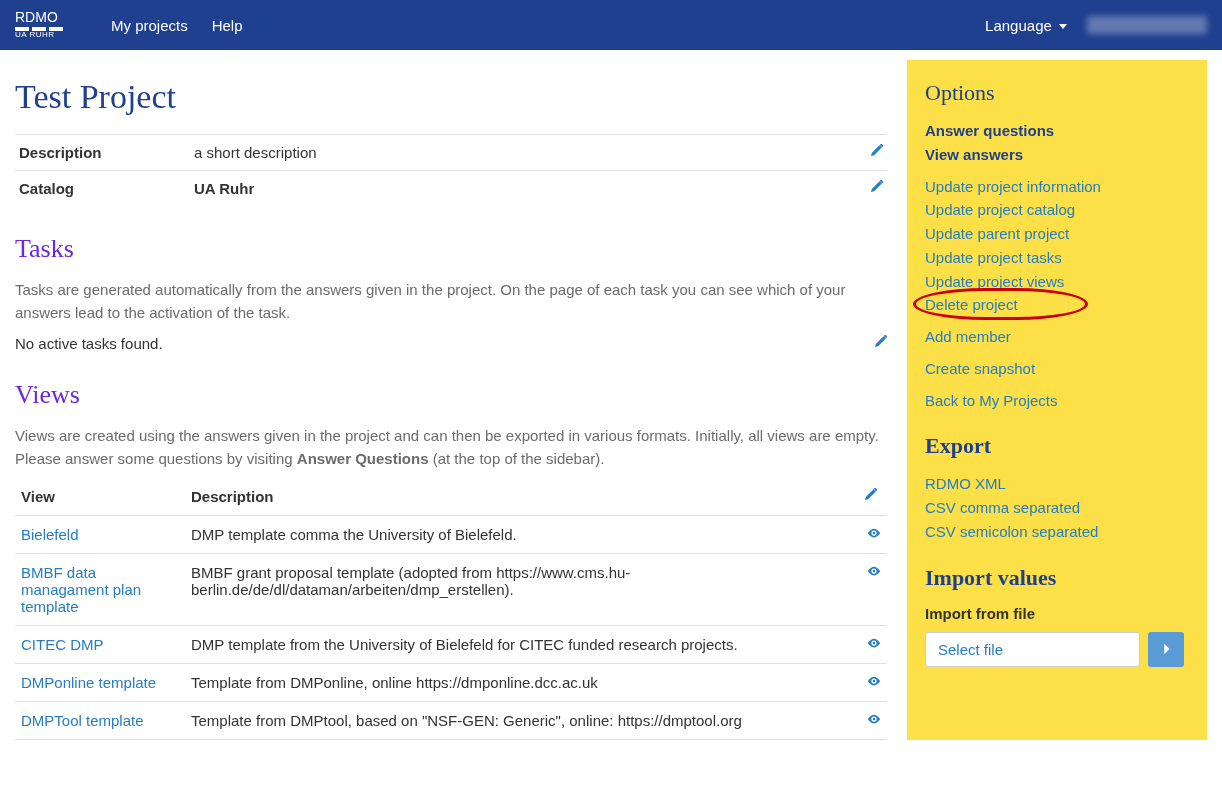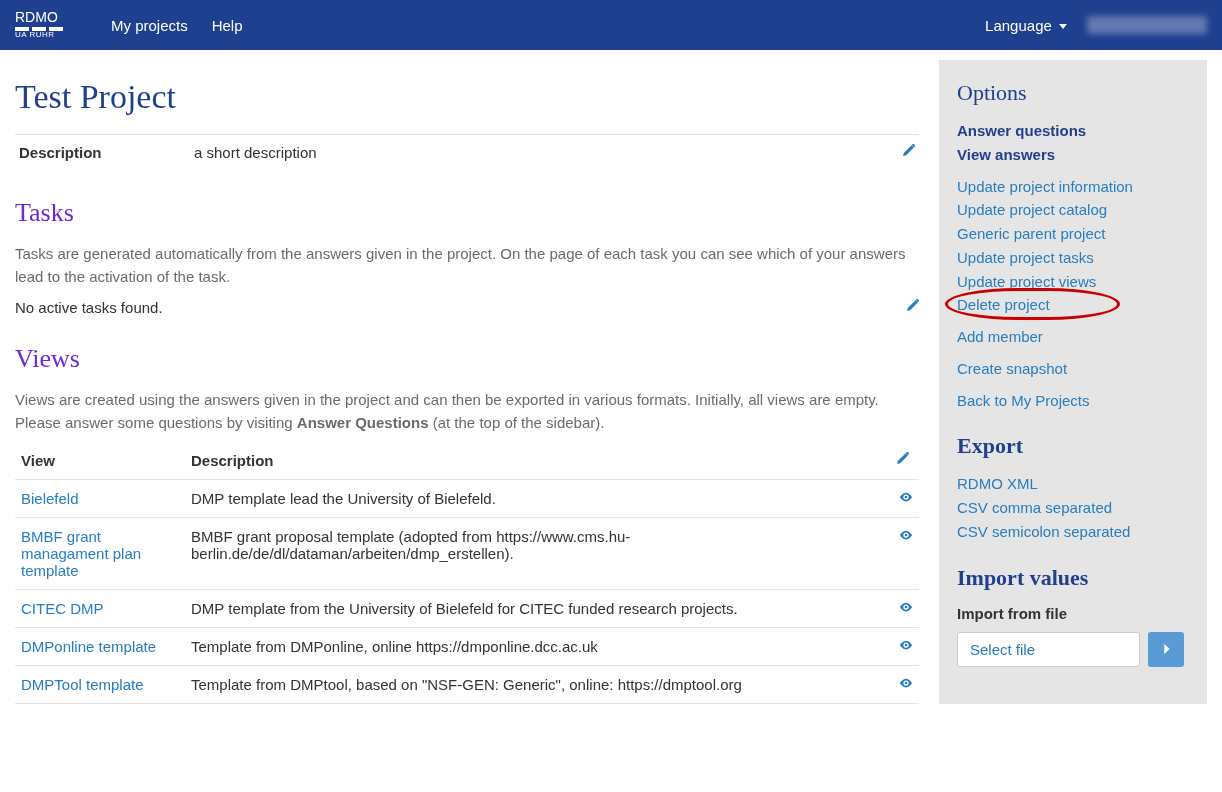--- a/index.html
+++ b/index.html
@@ -17,21 +17,21 @@
   .brand-bars { display:flex; gap:3px; margin-top:2px;}
   .brand-bars span { display:inline-block; width:14px; height:4px; background:#fff; }
   .navlinks { display: flex; gap: 24px; }
   .navlinks a { color: #fff; text-decoration: none; font-size: 15px; }
   .navbar .right { margin-left: auto; display:flex; align-items:center; gap:20px;}
   .lang { cursor:pointer; font-size:15px; }
   .caret { display:inline-block; width:0; height:0; border-left:4px solid transparent; border-right:4px solid transparent; border-top:5px solid #fff; margin-left:3px; vertical-align: middle;}
   .blur { filter: blur(3px); color:#ccc; width:120px; height:18px; background:rgba(255,255,255,0.3); border-radius:2px;}
   .container { display:flex; padding: 10px 15px 30px 15px; gap:20px; }
   .main { flex: 1; min-width:0; }
-  .sidebar { width: 268px; background:#e5e5e5; padding: 20px 23px 20px 18px; }
+  .sidebar { width: 300px; background:#fde047; padding: 20px 23px 20px 18px; }
   h1 { font-family: Georgia, "Times New Roman", serif; font-weight:400; color:#1f3f8f; font-size: 34px; margin: 18px 0 18px 0; }
   h2 { font-family: Georgia, "Times New Roman", serif; font-weight:400; color:#6d28d9; font-size: 26px; margin: 28px 0 14px 0; }
   .sidebar h3 { font-family: Georgia, "Times New Roman", serif; font-weight:400; color:#1f3f8f; font-size: 22px; margin: 0 0 14px 0; }
   .sidebar h3.mt { margin-top: 22px; font-weight: bold; }
   .info-row { display:flex; border-top:1px solid #e3e3e3; padding: 9px 4px; align-items:center; }
   .info-row:last-of-type { border-bottom:1px solid #e3e3e3; }
   .info-row .label { width: 175px; font-weight:700; }
   .info-row .value { flex:1; }
   .info-row .edit { color:#1f6fbf; cursor:pointer; font-size:14px; }
   .muted { color:#6b6b6b; line-height:1.55; }
@@ -92,20 +92,29 @@
 
     <div class="info-row">
       <div class="label">Description</div>
       <div class="value">a short description</div>
       <div class="edit">
         <span class="edit-icon"><svg viewBox="0 0 16 16">
               <path d="M12.1 1.3l2.6 2.6-8.9 8.9-3.5.9.9-3.5 8.9-8.9zm1.2-1.2c.4-.4 1-.4 1.4 0l1.2 1.2c.4.4.4 1 0 1.4l-.9.9-2.6-2.6.9-.9z"></path>
             </svg></span>
       </div>
     </div>
+    <div class="info-row">
+      <div class="label">Catalog</div>
+      <div class="value" style="font-weight:700;">UA Ruhr</div>
+      <div class="edit">
+        <span class="edit-icon"><svg viewBox="0 0 16 16">
+              <path d="M12.1 1.3l2.6 2.6-8.9 8.9-3.5.9.9-3.5 8.9-8.9zm1.2-1.2c.4-.4 1-.4 1.4 0l1.2 1.2c.4.4.4 1 0 1.4l-.9.9-2.6-2.6.9-.9z"></path>
+            </svg></span>
+      </div>
+    </div>
 
     <h2>Tasks</h2>
     <p class="muted">Tasks are generated automatically from the answers given in the project. On the page of each task you can see which of your answers lead to the activation of the task.</p>
     <div class="tasks-edit-row">
       <div>No active tasks found.</div>
       <div class="edit">
         <span class="edit-icon"><svg viewBox="0 0 16 16">
               <path d="M12.1 1.3l2.6 2.6-8.9 8.9-3.5.9.9-3.5 8.9-8.9zm1.2-1.2c.4-.4 1-.4 1.4 0l1.2 1.2c.4.4.4 1 0 1.4l-.9.9-2.6-2.6.9-.9z"></path>
             </svg></span>
       </div>
@@ -124,27 +133,27 @@
           <th class="views-head-edit">
             <span class="edit-icon"><svg viewBox="0 0 16 16">
                   <path d="M12.1 1.3l2.6 2.6-8.9 8.9-3.5.9.9-3.5 8.9-8.9zm1.2-1.2c.4-.4 1-.4 1.4 0l1.2 1.2c.4.4.4 1 0 1.4l-.9.9-2.6-2.6.9-.9z"></path>
                 </svg></span>
           </th>
         </tr>
       </thead>
       <tbody id="views-body">
           <tr>
             <td class="link col-view"><a href="#">Bielefeld</a></td>
-            <td>DMP template lead the University of Bielefeld.</td>
-            <td class="eye"><span class="eye-icon"><svg viewBox="0 0 16 16">
-                  <path d="M8 3C4 3 1 8 1 8s3 5 7 5 7-5 7-5-3-5-7-5zm0 8a3 3 0 110-6 3 3 0 010 6zm0-4.5a1.5 1.5 0 100 3 1.5 1.5 0 000-3z"></path>
-                </svg></span></td>
-          </tr>
-          <tr>
-            <td class="link col-view"><a href="#">BMBF grant managament plan template</a></td>
+            <td>DMP template comma the University of Bielefeld.</td>
+            <td class="eye"><span class="eye-icon"><svg viewBox="0 0 16 16">
+                  <path d="M8 3C4 3 1 8 1 8s3 5 7 5 7-5 7-5-3-5-7-5zm0 8a3 3 0 110-6 3 3 0 010 6zm0-4.5a1.5 1.5 0 100 3 1.5 1.5 0 000-3z"></path>
+                </svg></span></td>
+          </tr>
+          <tr>
+            <td class="link col-view"><a href="#">BMBF data managament plan template</a></td>
             <td>BMBF grant proposal template (adopted from https://www.cms.hu-berlin.de/de/dl/dataman/arbeiten/dmp_erstellen).</td>
             <td class="eye"><span class="eye-icon"><svg viewBox="0 0 16 16">
                   <path d="M8 3C4 3 1 8 1 8s3 5 7 5 7-5 7-5-3-5-7-5zm0 8a3 3 0 110-6 3 3 0 010 6zm0-4.5a1.5 1.5 0 100 3 1.5 1.5 0 000-3z"></path>
                 </svg></span></td>
           </tr>
           <tr>
             <td class="link col-view"><a href="#">CITEC DMP</a></td>
             <td>DMP template from the University of Bielefeld for CITEC funded research projects.</td>
             <td class="eye"><span class="eye-icon"><svg viewBox="0 0 16 16">
                   <path d="M8 3C4 3 1 8 1 8s3 5 7 5 7-5 7-5-3-5-7-5zm0 8a3 3 0 110-6 3 3 0 010 6zm0-4.5a1.5 1.5 0 100 3 1.5 1.5 0 000-3z"></path>
@@ -170,21 +179,21 @@
 
   <div class="sidebar">
     <h3>Options</h3>
     <div class="group">
       <a href="#" class="bold">Answer questions</a>
       <a href="#" class="bold">View answers</a>
     </div>
     <div class="group">
       <a href="#">Update project information</a>
       <a href="#">Update project catalog</a>
-      <a href="#">Generic parent project</a>
+      <a href="#">Update parent project</a>
       <a href="#">Update project tasks</a>
       <a href="#">Update project views</a>
       <span class="circle">
         <a href="#">Delete project</a>
         <span class="circle-mark"></span>
       </span>
     </div>
     <div class="group">
       <a href="#">Add member</a>
     </div>

